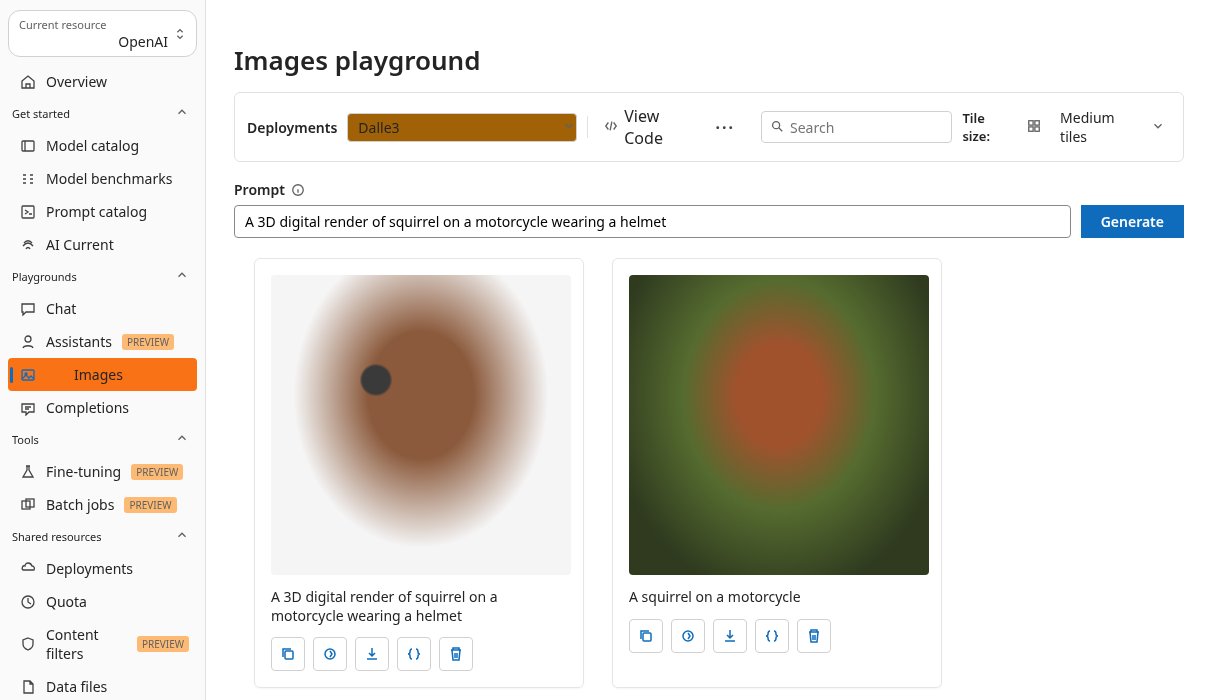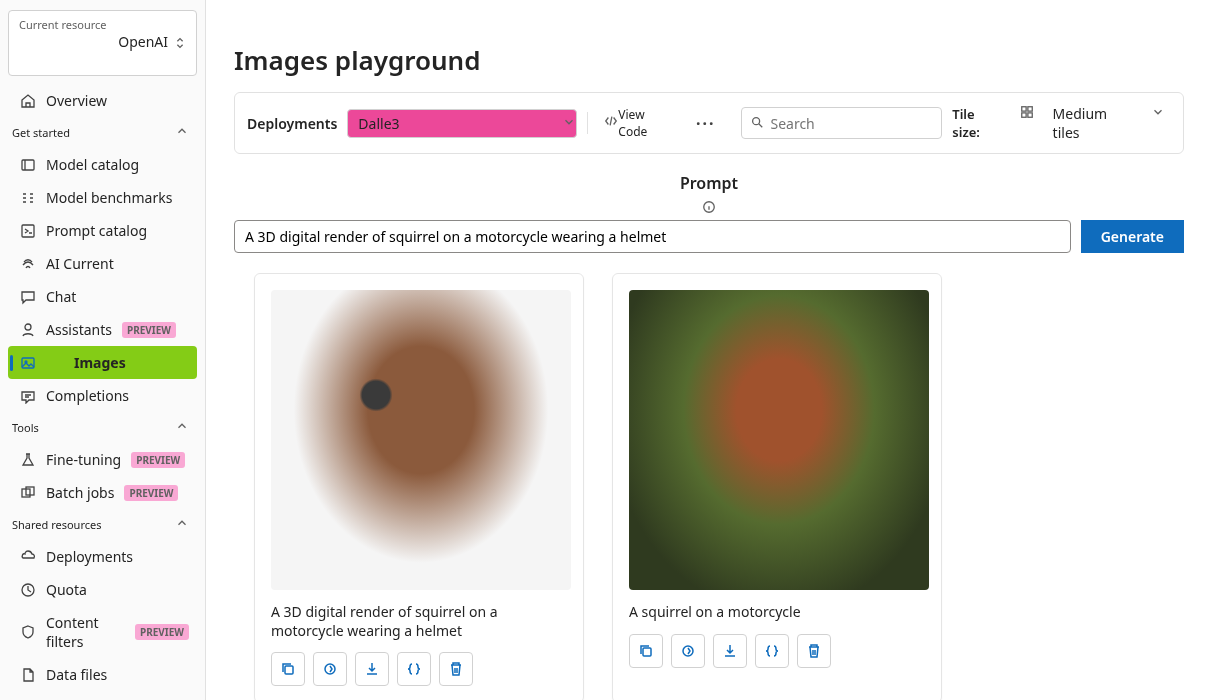--- a/index.html
+++ b/index.html
@@ -1,50 +1,50 @@
 <!DOCTYPE html>
 <html><head>
   <meta charset="utf-8">
   <style>
     * { margin: 0; padding: 0; box-sizing: border-box; font-family: "Segoe UI", -apple-system, system-ui, sans-serif; }
     body { display: flex; height: 700px; width: 1212px; overflow: hidden; background: #fff; color: #242424; }
 
     
     .sidebar { width: 206px; border-right: 1px solid #e1e1e1; overflow-y: auto; padding: 6px 8px; background: #fafafa; }
-    .resource-select { border: 1px solid #d1d1d1; border-radius: 4px; padding: 6px 28px 24px 10px; margin: 4px 0 8px; position: relative; cursor: pointer; background: #fff; }
+    .resource-select { border: 1px solid #d1d1d1; border-radius: 12px; padding: 6px 28px 5px 10px; margin: 4px 0 8px; position: relative; cursor: pointer; background: #fff; }
     .resource-select .label { font-size: 11px; color: #616161; }
     .resource-select .value { font-size: 14px; color: #242424; text-align: right; }
     .resource-select .chevrons { position: absolute; right: 8px; top: 50%; transform: translateY(-50%); color: #616161; }
     .nav-item, .nav-section-head { display: flex; align-items: center; gap: 10px; padding: 7px 8px 7px 12px; font-size: 14px; border-radius: 4px; cursor: pointer; color: #242424; }
-    .nav-item.active { background: #84cc16; font-weight: 700; gap: 38px; }
+    .nav-item.active { background: #f97316; font-weight: 400; gap: 38px; }
     .nav-item.active .active-bar { position: absolute; left: 2px; width: 3px; height: 16px; background: #0f6cbd; border-radius: 2px; }
     .nav-item { position: relative; }
     .nav-section-head { padding-left: 4px; color: #242424; font-size: 11px; justify-content: space-between; }
     .nav-section-head .chev { color: #616161; }
-    .badge { font-size: 10px; background: #f9a8d4; color: #616161; padding: 1px 5px; border-radius: 3px; font-weight: 700; }
+    .badge { font-size: 10px; background: #fdba74; color: #616161; padding: 1px 5px; border-radius: 3px; font-weight: 400; }
     .icon { width: 16px; height: 16px; display: inline-flex; align-items: center; justify-content: center; flex-shrink: 0; }
     .icon svg { width: 16px; height: 16px; stroke: #424242; fill: none; stroke-width: 1.3; }
     .nav-item.active .icon svg { stroke: #0f6cbd; }
 
     
     .main { flex: 1; padding: 14px 28px; overflow-y: auto; margin-top: 28px; }
     .page-title { font-size: 26px; font-weight: 600; margin-bottom: 14px; }
     .toolbar { display: flex; align-items: center; gap: 10px; border: 1px solid #e1e1e1; border-radius: 6px; padding: 8px 12px; margin-bottom: 18px; }
     .toolbar .lbl { font-size: 14px; font-weight: 600; }
     .toolbar .sep { width: 1px; height: 22px; background: #e1e1e1; }
-    .dropdown { display: flex; align-items: center; justify-content: space-between; border: 1px solid #d1d1d1; border-radius: 4px; padding: 4px 0 4px 10px; font-size: 14px; min-width: 230px; cursor: pointer; background: #ec4899; }
-    .linkbtn { display: flex; align-items: center; font-size: 12px; cursor: pointer; padding: 4px 6px; border-radius: 4px; }
+    .dropdown { display: flex; align-items: center; justify-content: space-between; border: 1px solid #d1d1d1; border-radius: 4px; padding: 4px 0 4px 10px; font-size: 14px; min-width: 230px; cursor: pointer; background: #a16207; }
+    .linkbtn { display: flex; align-items: center; gap: 6px; font-size: 16px; cursor: pointer; padding: 4px 6px; border-radius: 4px; }
     .more-btn { cursor: pointer; padding: 4px 6px; color: #424242; letter-spacing: 2px; font-weight: bold; }
     .spacer { flex: 1; }
     .search { display: flex; align-items: center; gap: 6px; border: 1px solid #d1d1d1; border-radius: 4px; padding: 4px 8px; width: 208px; }
     .search input { border: none; outline: none; font-size: 14px; width: 100%; }
     .tilesize-lbl { font-size: 13px; font-weight: 600; }
-    .tilesize-btn { display: flex; align-items: flex-start; gap: 19px; font-size: 14px; cursor: pointer; padding: 3px 6px; border-radius: 4px; }
-
-    .prompt-label { display: flex; align-items: center; gap: 6px; font-size: 16px; font-weight: 600; margin-bottom: 6px; flex-direction: column; }
+    .tilesize-btn { display: flex; align-items: center; gap: 19px; font-size: 14px; cursor: pointer; padding: 3px 6px; border-radius: 4px; }
+
+    .prompt-label { display: flex; align-items: center; gap: 6px; font-size: 14px; font-weight: 600; margin-bottom: 6px; }
     .prompt-row { display: flex; gap: 10px; margin-bottom: 20px; }
     .prompt-input { flex: 1; border: 1px solid #8a8886; border-radius: 4px; padding: 6px 10px; font-size: 14px; outline: none; }
     .gen-btn { background: #0f6cbd; color: #fff; border: none; border-radius: 0; padding: 7px 20px; font-size: 14px; font-weight: 600; cursor: pointer; }
 
     .results { display: flex; gap: 28px; flex-wrap: wrap; padding-left: 20px; }
     .card { width: 330px; border: 1px solid #e5e5e5; border-radius: 6px; padding: 16px; box-shadow: 0 1px 2px rgba(0,0,0,.04); }
     .card .img { width: 300px; height: 300px; border-radius: 4px; margin-bottom: 12px; }
     .card .caption { font-size: 14px; color: #242424; margin-bottom: 12px; min-height: 20px; }
     .card .actions { display: flex; gap: 8px; }
     .iconbtn { width: 34px; height: 34px; border: 1px solid #d1d1d1; border-radius: 4px; display: flex; align-items: center; justify-content: center; cursor: pointer; background: #fff; }
@@ -114,20 +114,26 @@
     </div>
   <div class="nav-item">
       <span class="icon">
         <svg viewBox="0 0 16 16">
           <path d="M4 6c2-3 6-3 8 0M3 9c3-4 7-4 10 0M6 12c1-2 3-2 4 0"></path>
         </svg>
       </span>
       <span>AI Current</span>
     </div>
 
+  <div class="nav-section-head">
+    <span>Playgrounds</span>
+    <span class="chev"><svg viewBox="0 0 16 16">
+          <path d="M4 10l4-4 4 4"></path>
+        </svg></span>
+  </div>
   <div class="nav-item">
       <span class="icon">
         <svg viewBox="0 0 16 16">
           <path d="M2 3h12v8H6l-3 3V11H2z"></path>
         </svg>
       </span>
       <span>Chat</span>
     </div>
   <div class="nav-item">
       <span class="icon">

